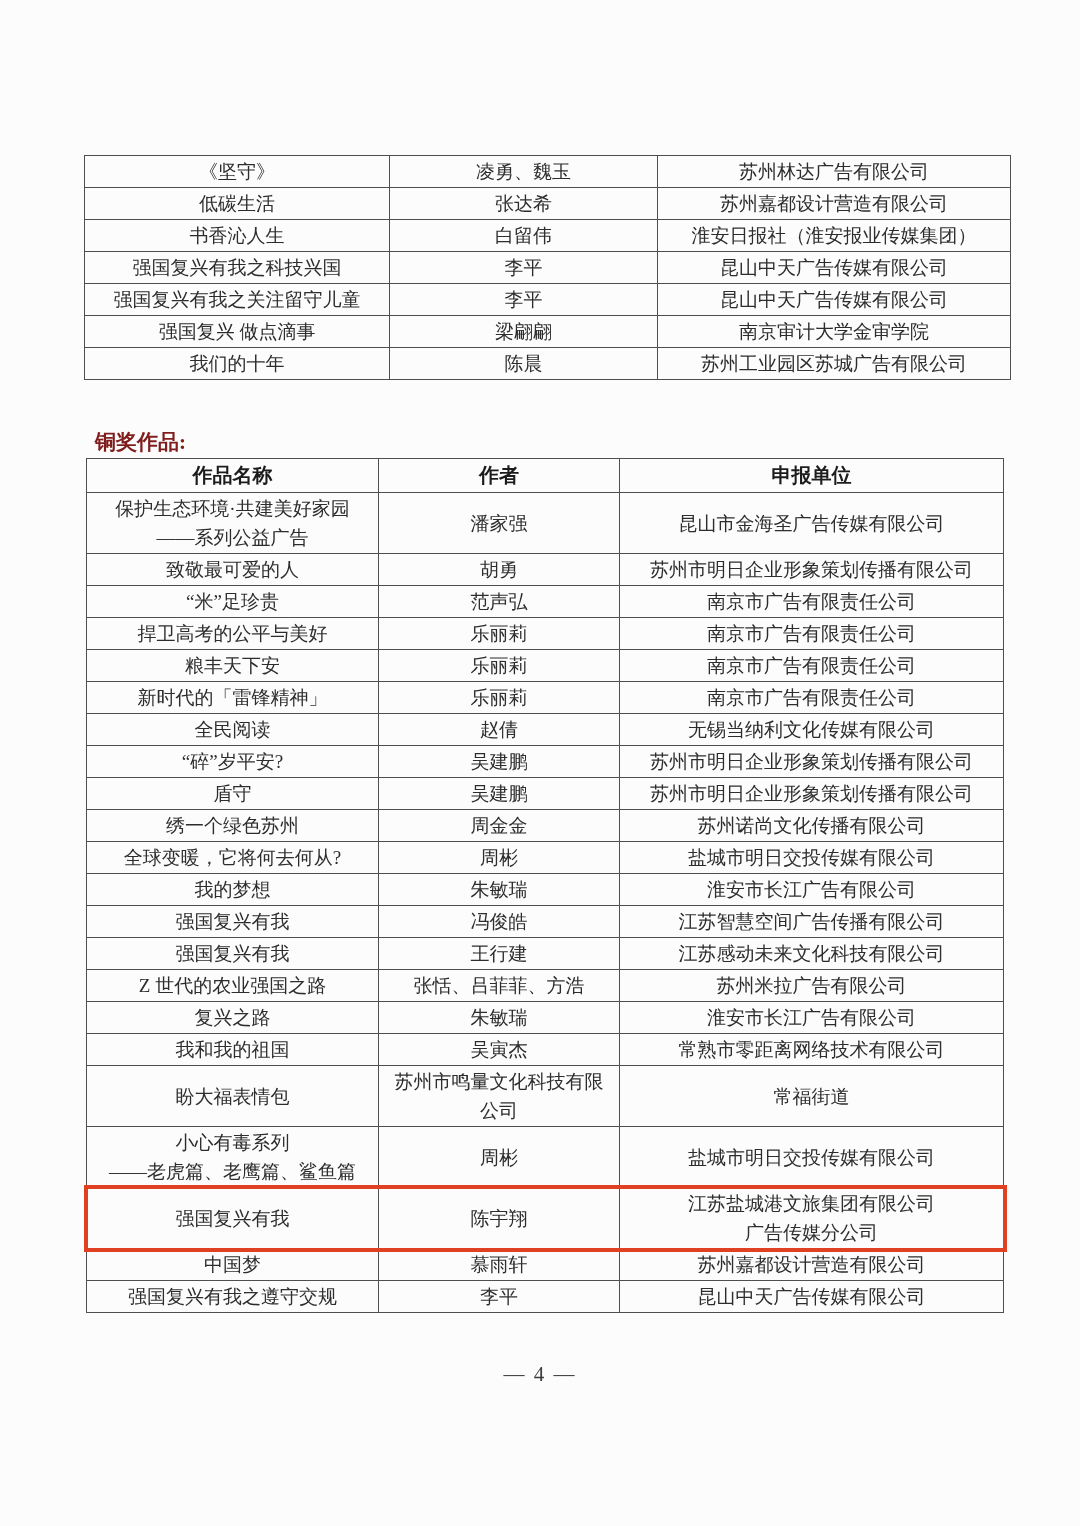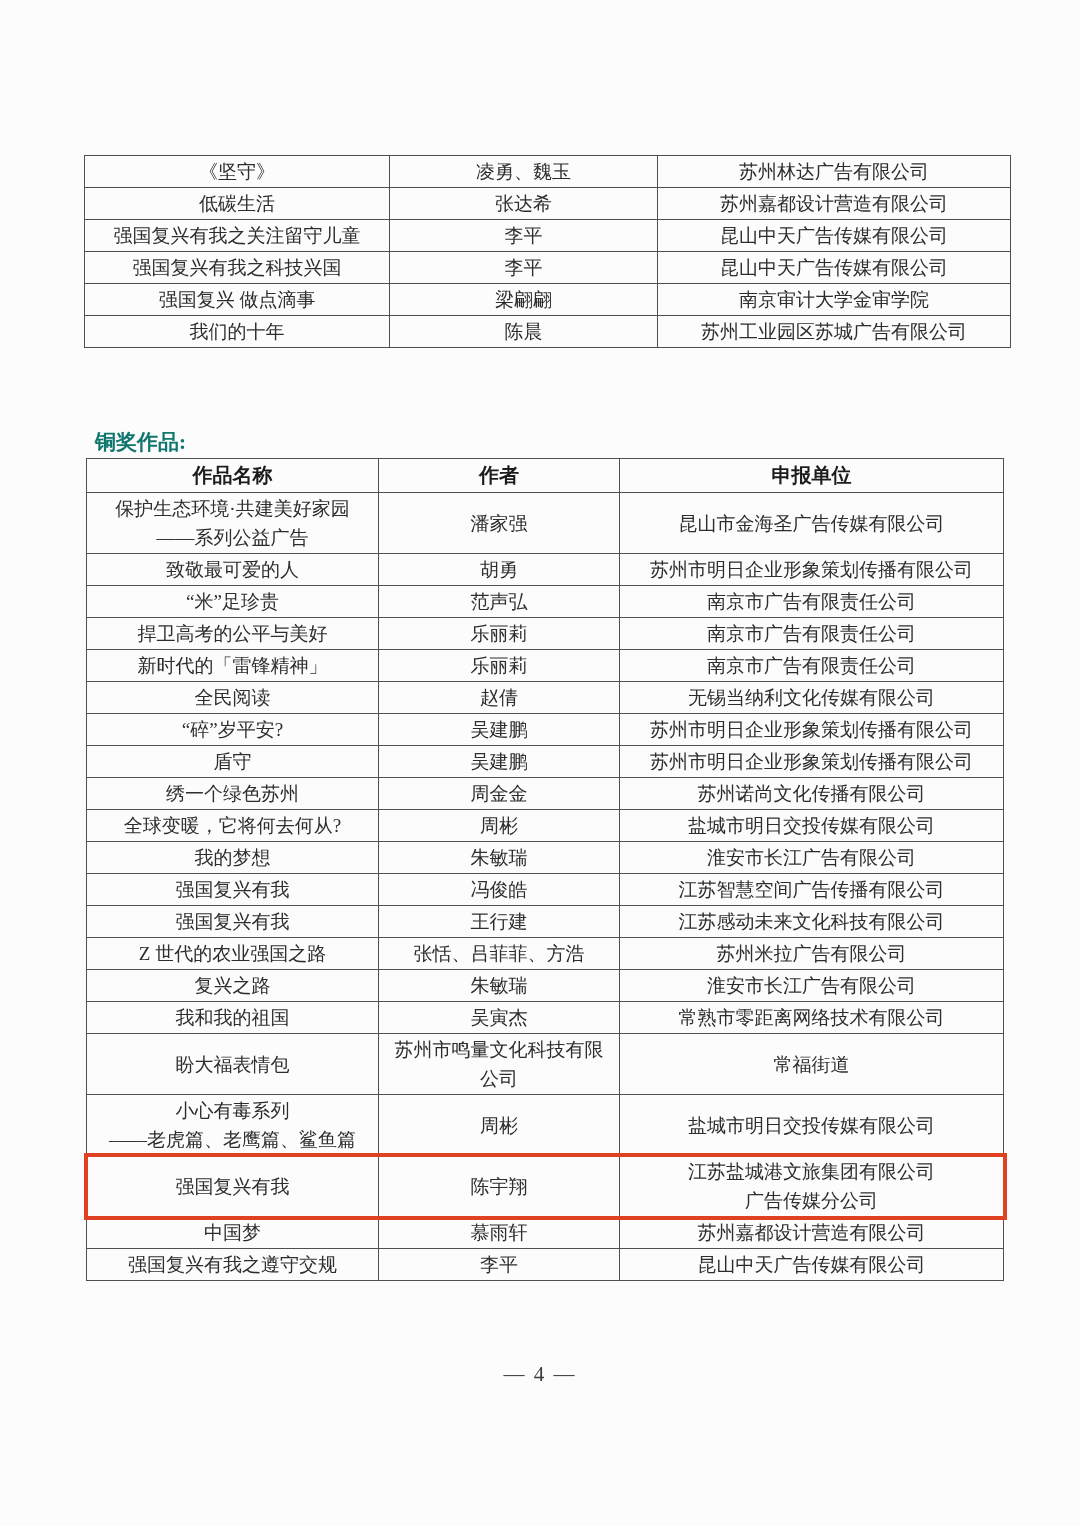--- a/index.html
+++ b/index.html
@@ -39,21 +39,21 @@
     font-size: 19px;
     line-height: 29px;
   }
   
   .section-title {
     position: absolute;
     left: 95px;
     top: 428px;
     font-size: 21px;
     font-weight: bold;
-    color: #0f766e;
+    color: #7f1d1d;
     margin: 0;
   }
   
   .bronze-table {
     position: absolute;
     left: 86px;
     top: 458px;
     width: 917px;
   }
   .bronze-table th {
@@ -99,26 +99,31 @@
           <td>《坚守》</td>
           <td>凌勇、魏玉</td>
           <td>苏州林达广告有限公司</td>
         </tr>
         <tr>
           <td>低碳生活</td>
           <td>张达希</td>
           <td>苏州嘉都设计营造有限公司</td>
         </tr>
         <tr>
-          <td>强国复兴有我之关注留守儿童</td>
+          <td>书香沁人生</td>
+          <td>白留伟</td>
+          <td>淮安日报社（淮安报业传媒集团）</td>
+        </tr>
+        <tr>
+          <td>强国复兴有我之科技兴国</td>
           <td>李平</td>
           <td>昆山中天广告传媒有限公司</td>
         </tr>
         <tr>
-          <td>强国复兴有我之科技兴国</td>
+          <td>强国复兴有我之关注留守儿童</td>
           <td>李平</td>
           <td>昆山中天广告传媒有限公司</td>
         </tr>
         <tr>
           <td>强国复兴 做点滴事</td>
           <td>梁翩翩</td>
           <td>南京审计大学金审学院</td>
         </tr>
         <tr>
           <td>我们的十年</td>
@@ -159,20 +164,25 @@
           <td>“米”足珍贵</td>
           <td>范声弘</td>
           <td>南京市广告有限责任公司</td>
         </tr>
         <tr>
           <td>捍卫高考的公平与美好</td>
           <td>乐丽莉</td>
           <td>南京市广告有限责任公司</td>
         </tr>
         <tr>
+          <td>粮丰天下安</td>
+          <td>乐丽莉</td>
+          <td>南京市广告有限责任公司</td>
+        </tr>
+        <tr>
           <td>新时代的「雷锋精神」</td>
           <td>乐丽莉</td>
           <td>南京市广告有限责任公司</td>
         </tr>
         <tr>
           <td>全民阅读</td>
           <td>赵倩</td>
           <td>无锡当纳利文化传媒有限公司</td>
         </tr>
         <tr>

